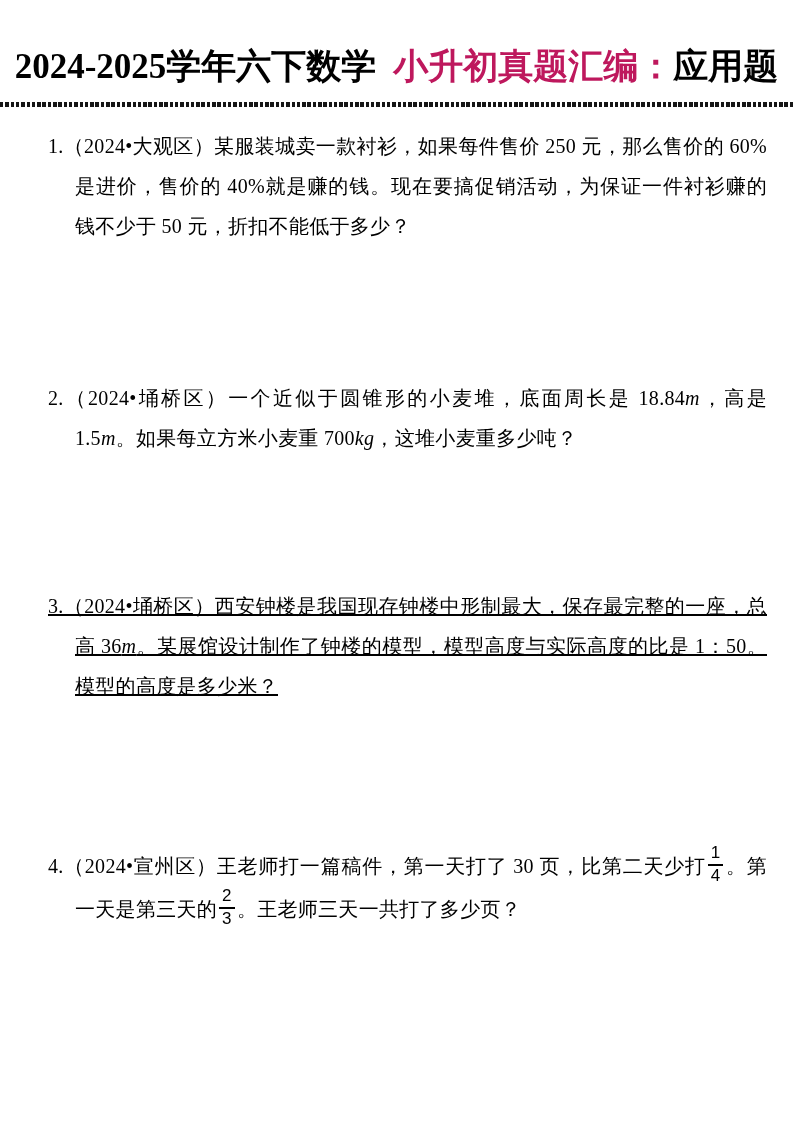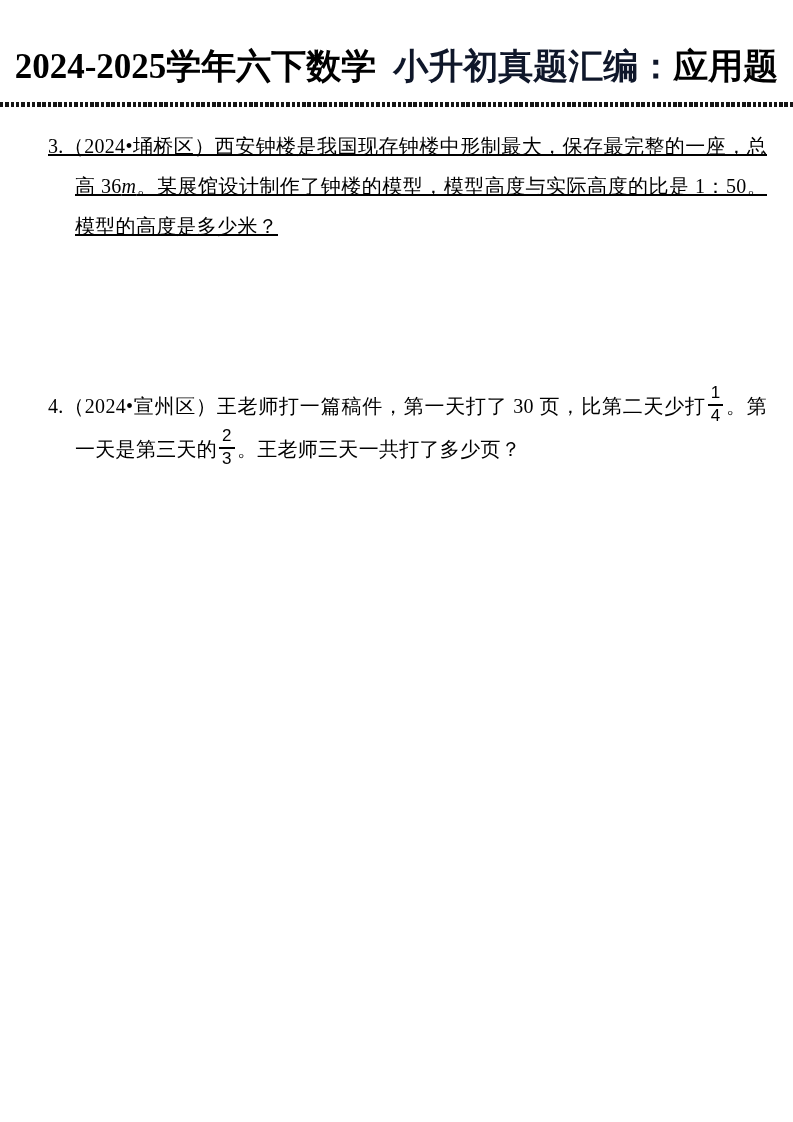--- a/index.html
+++ b/index.html
@@ -80,23 +80,25 @@
     display: block;
     padding-top: 1px;
   }
 </style>
 </head>
 <body>
 
 <div class="page">
 
   <div class="title">
-    <span>2024-2025学年六下数学</span><span style="color: #0f172a; margin-left: 17px;">小升初真题汇编：</span><span>应用题</span>
+    <span>2024-2025学年六下数学</span><span style="color: #be185d; margin-left: 17px;">小升初真题汇编：</span><span>应用题</span>
   </div>
 
   <div class="dotted-divider"></div>
 
   <div class="problems">
+      <div class="problem gap-after-1"><span>1.（2024•大观区）某服装城卖一款衬衫，如果每件售价 250 元，那么售价的 60%是进价，售价的 40%就是赚的钱。现在要搞促销活动，为保证一件衬衫赚的钱不少于 50 元，折扣不能低于多少？</span></div>
+      <div class="problem gap-after-2"><span>2.（2024•埇桥区）一个近似于圆锥形的小麦堆，底面周长是 18.84</span><span class="it">m</span><span>，高是 1.5</span><span class="it">m</span><span>。如果每立方米小麦重 700</span><span class="it">kg</span><span>，这堆小麦重多少吨？</span></div>
       <div class="problem gap-after-3"><span>3.（2024•埇桥区）西安钟楼是我国现存钟楼中形制最大，保存最完整的一座，总高 36</span><span class="it">m</span><span>。某展馆设计制作了钟楼的模型，模型高度与实际高度的比是 1：50。模型的高度是多少米？</span></div>
       <div class="problem gap-after-4"><span>4.（2024•宣州区）王老师打一篇稿件，第一天打了 30 页，比第二天少打</span><span class="frac"><span class="fnum">1</span><span class="fden">4</span></span><span>。第一天是第三天的</span><span class="frac"><span class="fnum">2</span><span class="fden">3</span></span><span>。王老师三天一共打了多少页？</span></div>
     </div>
 
 </div>
 
 </body></html>

